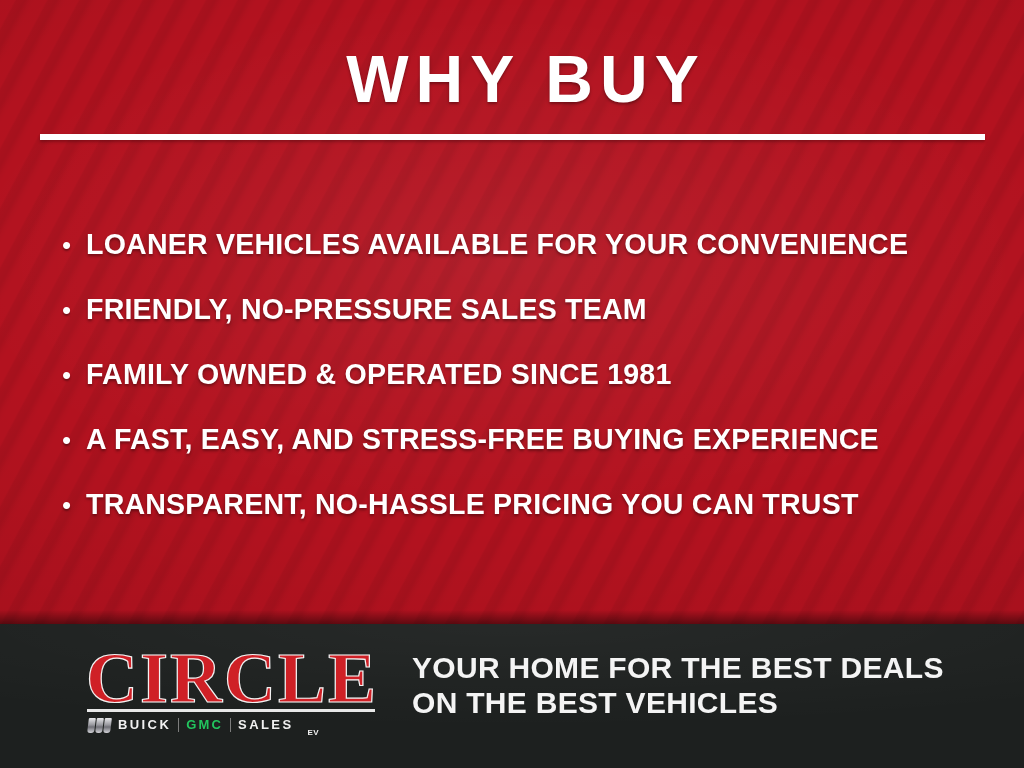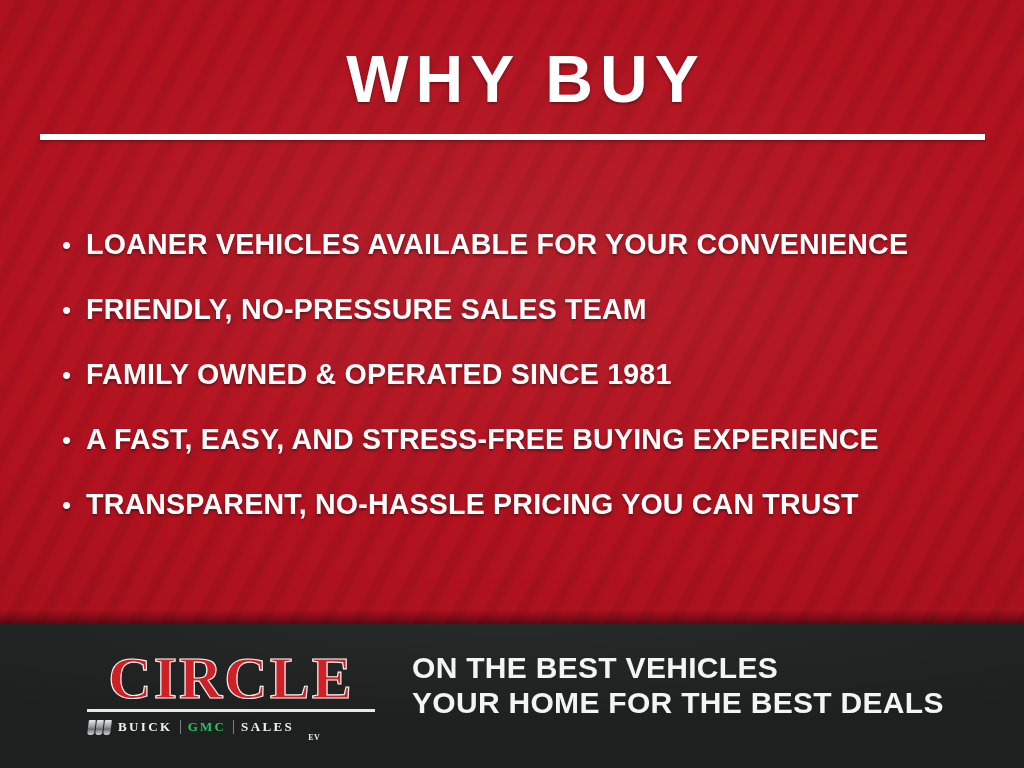--- a/index.html
+++ b/index.html
@@ -122,43 +122,42 @@
   }
 
   
   .logo {
     position:absolute;
     left:86px; top:28px;
     width:290px;
   }
   .logo-word {
     font-family:"Liberation Serif", serif;
-    font-size:60px;
+    font-size:72px;
     line-height:52px;
     font-weight:bold;
     letter-spacing:2px;
     color:#cf2026;
     -webkit-text-stroke:1.2px #f2f2f2;
     text-align:center;
     white-space:nowrap;
   }
   .logo-rule {
     margin:5px auto 0 auto;
     width:288px; height:3px;
     background:#e8e8e8;
   }
   .brand-row {
     margin-top:6px;
     display:flex;
-    align-items:center;
+    align-items:flex-start;
     justify-content:flex-start;
     gap:7px;
     height:18px;
     padding-left:2px;
-    font-family:Liberation Serif, serif;
   }
   .buick-emblem {
     display:flex;
     gap:1px;
     align-items:center;
   }
   .buick-emblem .shield {
     width:7px; height:15px;
     background:linear-gradient(to bottom, #e9e9ec 0%, #9a9aa0 45%, #6f6f76 60%, #d3d3d8 100%);
     border-radius:1px 1px 3px 3px;
@@ -266,17 +265,17 @@
         <span class="brand-name gmc">GMC</span>
         <span class="brand-sep"></span>
         <span class="brand-name">SALES</span>
         <span class="brand-ev">EV</span>
       </div>
     </div>
 
   </div>
 
   <div class="tagline">
+    <div class="tagline-line">YOUR HOME FOR THE BEST DEALS</div>
     <div class="tagline-line">ON THE BEST VEHICLES</div>
-    <div class="tagline-line">YOUR HOME FOR THE BEST DEALS</div>
   </div>
 
 </div>
 
 </body></html>

